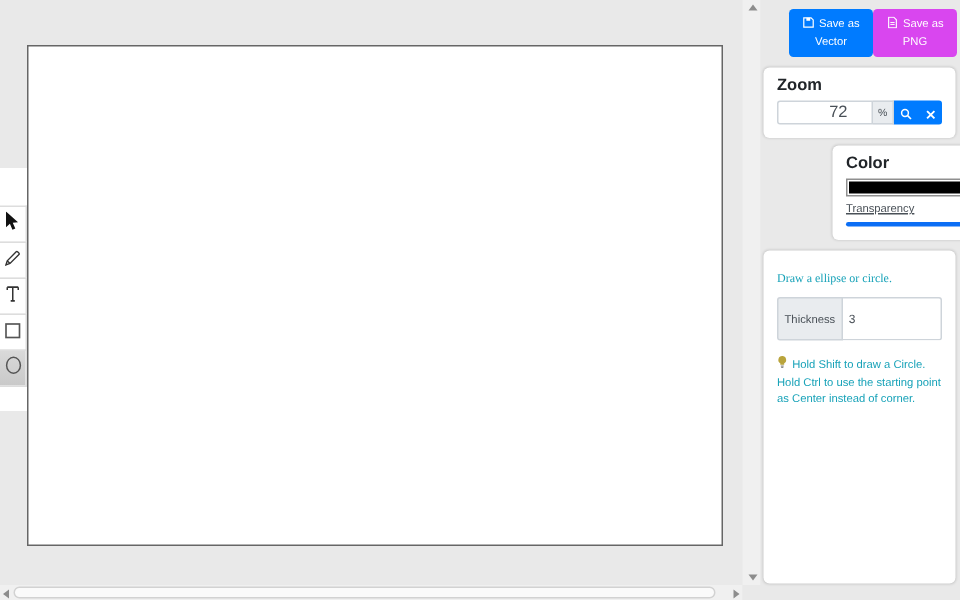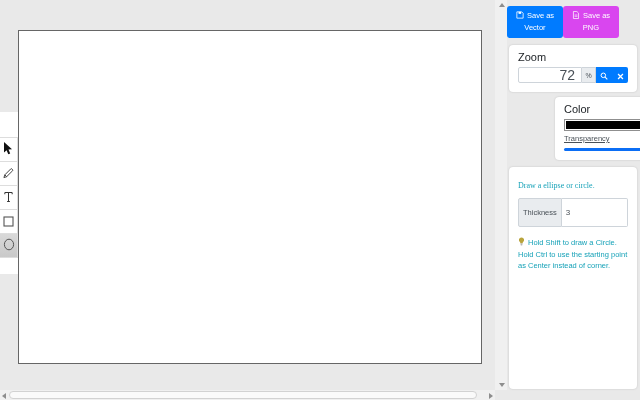--- a/index.html
+++ b/index.html
@@ -26,39 +26,39 @@
   .arr-up   { left:4px; top:3px;    border-left:3px solid transparent; border-right:3px solid transparent; border-bottom:4px solid #8d8d8d; }
   .arr-down { left:4px; bottom:3px; border-left:3px solid transparent; border-right:3px solid transparent; border-top:4px solid #8d8d8d; }
   .arr-left { left:2px; top:3px;    border-top:3px solid transparent; border-bottom:3px solid transparent; border-right:4px solid #8d8d8d; }
   .arr-right{ right:2px; top:3px;   border-top:3px solid transparent; border-bottom:3px solid transparent; border-left:4px solid #8d8d8d; }
   .h-thumb { position:absolute; left:9px; top:1px; width:468px; height:8px; background:#fafafa;
              border:1px solid #d2d2d2; border-radius:4px; }
   .scroll-corner { position:absolute; left:495px; top:390px; width:145px; height:10px; background:#e9e9e9; }
 
   
   .sidebar { position:absolute; left:507px; top:0; width:133px; height:400px; background:#e9e9e9; }
-  .btn-row { position:absolute; left:0; top:6px; width:112px; height:32px; display:flex; }
+  .btn-row { position:absolute; left:19px; top:6px; width:112px; height:32px; display:flex; }
   .top-btn { flex:1; border:none; color:#fff; font-family:inherit; font-size:7.5px; line-height:1.35;
              text-align:center; padding:2px 1px; cursor:pointer; border-radius:3px; }
   .top-btn .ic { vertical-align:-1px; margin-right:1px; }
   .btn-primary { background:#007bff; }
   .btn-info { background:#d946ef; }
   .btn-warning { background:#fdc62a; }
 
   .card { position:absolute; left:2px; width:128px; background:#fff; border-radius:4px;
           box-shadow:0 0 2px rgba(0,0,0,.18); }
   .card-zoom  { top:45px;  height:47px;  padding:6px 9px; }
   .card-color { top:97px;  height:63px;  padding:6px 9px;margin-left:46px; }
   .card-shape { top:167px; height:222px; padding:14px 9px; }
 
-  .card h3 { font-size:11px; font-weight:normal; color:#212529; }
+  .card h3 { font-size:11px; font-weight:bold; color:#212529; }
 
   .input-group { display:flex; margin-top:4px; height:16px; }
   .zoom-input { flex:1; min-width:0; border:1px solid #ced4da; border-radius:2px 0 0 2px;
-                font-family:inherit; font-size:14px; color:#495057; text-align:right; padding-right:6px; }
+                font-family:inherit; font-size:11px; color:#495057; text-align:right; padding-right:16px; }
   .addon { width:14px; background:#e9ecef; border:1px solid #ced4da; border-left:none;
            font-size:7px; color:#495057; display:flex; align-items:center; justify-content:center; }
   .icon-btn { width:16px; background:#007bff; border:none; cursor:pointer;
               display:flex; align-items:center; justify-content:center; }
   .icon-btn.last { border-radius:0 2px 2px 0; }
 
   .swatch-outer { margin-top:4px; height:12px; border:1px solid #8f8f8f; padding:1px; background:#fff; cursor:pointer; }
   .swatch-inner { width:100%; height:100%; }
   .small-label { font-size:7.5px; color:#495057; margin-top:3px;text-decoration:underline; }
   .range { -webkit-appearance:none; appearance:none; width:100%; height:3px; margin-top:5px;

